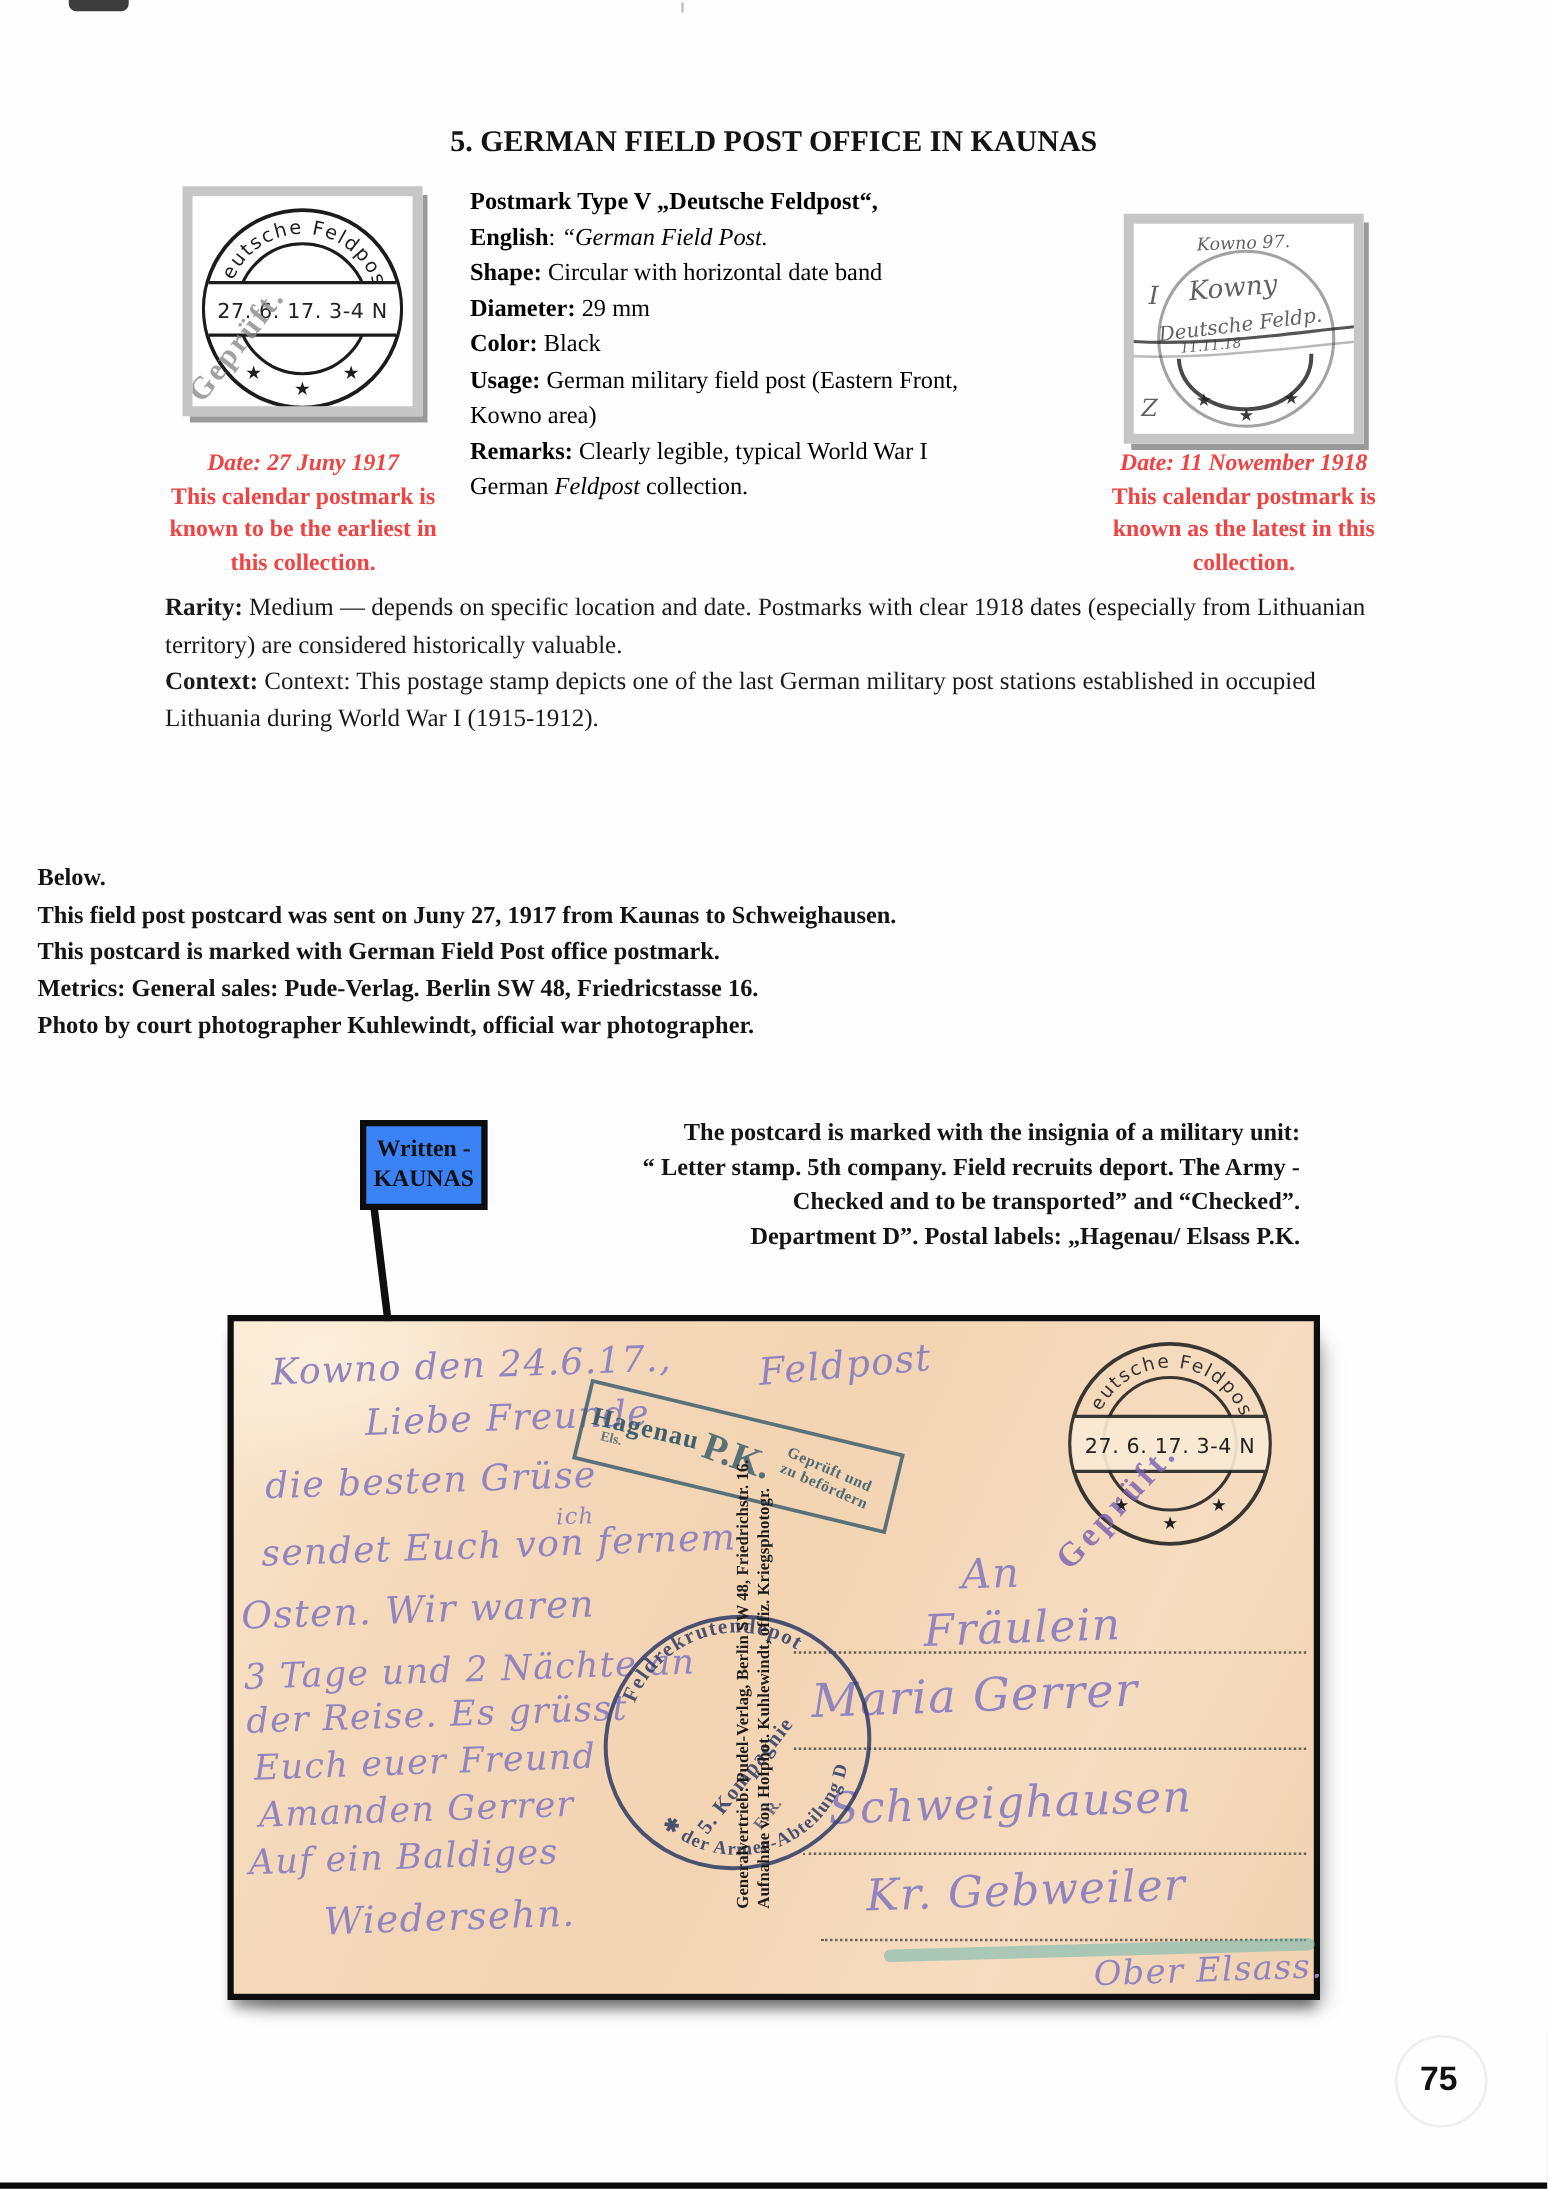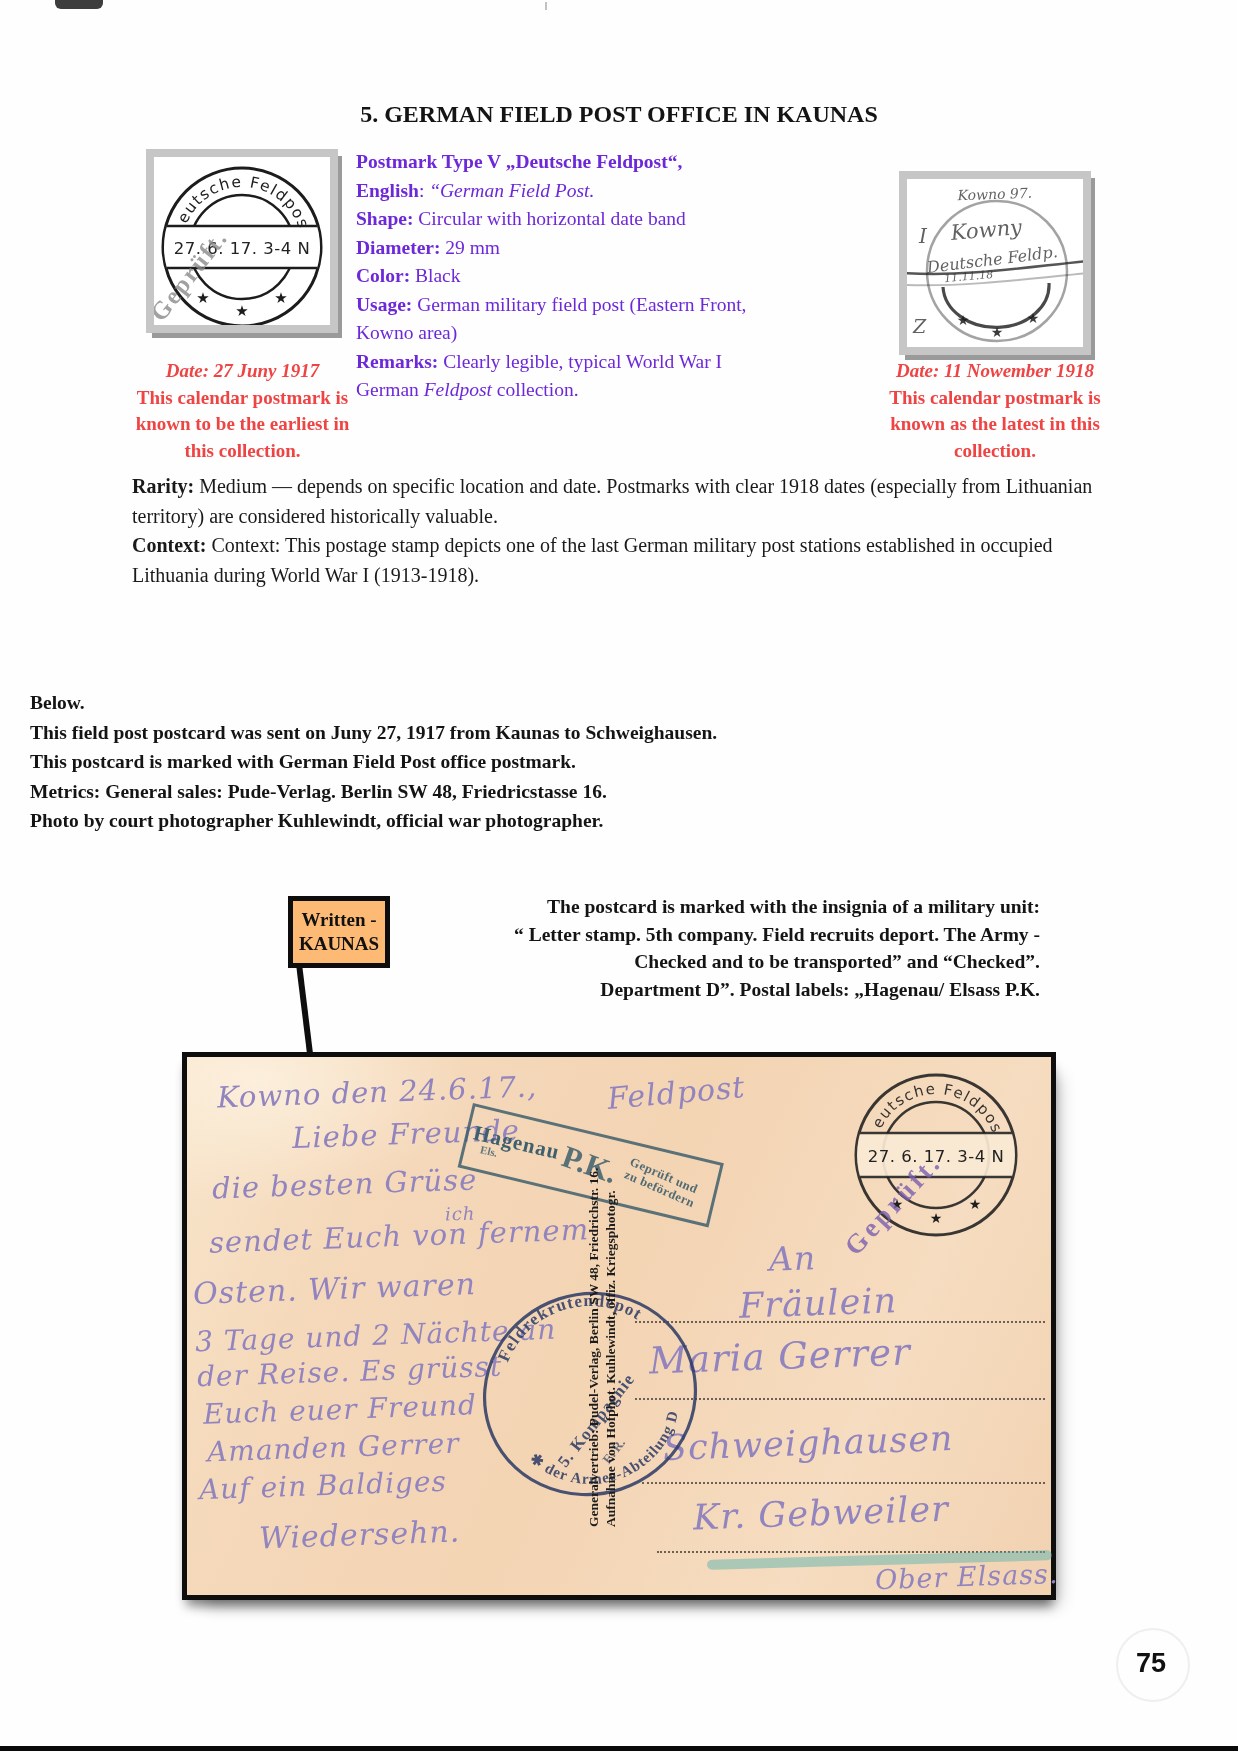--- a/index.html
+++ b/index.html
@@ -4,29 +4,29 @@
 <style>
   html,body{margin:0;padding:0;background:#e8e8e8;}
   .page{position:relative;width:1238px;height:1752px;background:#fefefe;margin:0 auto;
         font-family:"Liberation Serif",serif;color:#111;overflow:hidden;}
   .abs{position:absolute;}
   .title{left:0;right:0;top:101px;text-align:center;font-weight:700;font-size:24px;letter-spacing:0px;color:#141414;}
   
   .scanfig{background:#fff;border:8px solid #c6c6c6;box-shadow:5px 6px 0 -1px #9a9a9a;}
   .scanfig svg{display:block;}
   
-  .specs{left:356px;top:148px;width:396px;font-size:19.5px;line-height:28.5px;color:#6d28d9;}
+  .specs{left:376px;top:148px;width:396px;font-size:19.5px;line-height:28.5px;color:#000000;}
   .b{font-weight:700;}
   .i{font-style:italic;}
   .caption{ text-align:center;font-weight:700;font-size:19px;line-height:26.5px;color:#ef4444;}
   .capdate{font-style:italic;}
   .para{left:132px;top:472px;width:980px;font-size:20px;line-height:29.5px;color:#1a1a1a;}
   .belowblk{left:30px;top:688px;width:1190px;text-align:left;font-weight:700;font-size:19.5px;line-height:29.5px;color:#141414;}
   .writtenbox{left:288px;top:896px;width:102px;height:72px;border:5px solid #0d0d0d;box-sizing:border-box;
-              background:#fdba74;display:flex;flex-direction:column;align-items:center;justify-content:center;
+              background:#3b82f6;display:flex;flex-direction:column;align-items:center;justify-content:center;
               font-weight:700;font-size:19px;line-height:24px;}
   .insignia{left:440px;top:893px;width:600px;text-align:right;font-weight:700;font-size:19.5px;line-height:27.5px;color:#141414;}
   .connector{left:296px;top:964px;width:6px;height:95px;background:#0e0e0e;transform:rotate(-7deg);transform-origin:top center;}
   
   .postcard{left:182px;top:1052px;width:874px;height:548px;border:5px solid #0e0e0e;box-sizing:border-box;
             background:
               radial-gradient(ellipse 300px 180px at 8% 4%, rgba(252,240,222,.9), rgba(252,240,222,0) 70%),
               linear-gradient(115deg,#f8e6cc 0%,#f5d9bb 20%,#f3d4b3 48%,#f6dcc0 76%,#f1d2b1 100%);
             box-shadow:0 10px 10px -4px rgba(0,0,0,.45), 12px 14px 16px -10px rgba(0,0,0,.3);}
   .hw{position:absolute;font-family:"DejaVu Serif",serif;font-style:italic;color:#9184bf;
@@ -125,21 +125,21 @@
   </div>
   <div class="abs caption" style="left:870px;top:358px;width:250px;">
     <div class="capdate">Date: 11 Nowember 1918</div>
     <div>This  calendar postmark is</div>
     <div>known as the latest in this</div>
     <div>collection.</div>
   </div>
 
   <div class="abs para">
     <div><span class="b">Rarity:</span><span> Medium — depends on specific location and date. Postmarks with clear 1918 dates (especially from Lithuanian territory) are considered historically valuable.</span></div>
-    <div><span class="b">Context:</span><span> Context: This postage stamp depicts one of the last German military post stations established in occupied Lithuania during World War I (1913-1918).</span></div>
+    <div><span class="b">Context:</span><span> Context: This postage stamp depicts one of the last German military post stations established in occupied Lithuania during World War I (1915-1912).</span></div>
   </div>
 
   <div class="abs belowblk">
     <div>Below.</div>
     <div>This field post postcard was sent on Juny  27, 1917 from Kaunas to Schweighausen.</div>
     <div>This postcard is marked with German Field Post office postmark.</div>
     <div>Metrics: General sales: Pude-Verlag. Berlin SW 48, Friedricstasse 16.</div>
     <div>Photo by court photographer Kuhlewindt, official war photographer.</div>
   </div>
 

